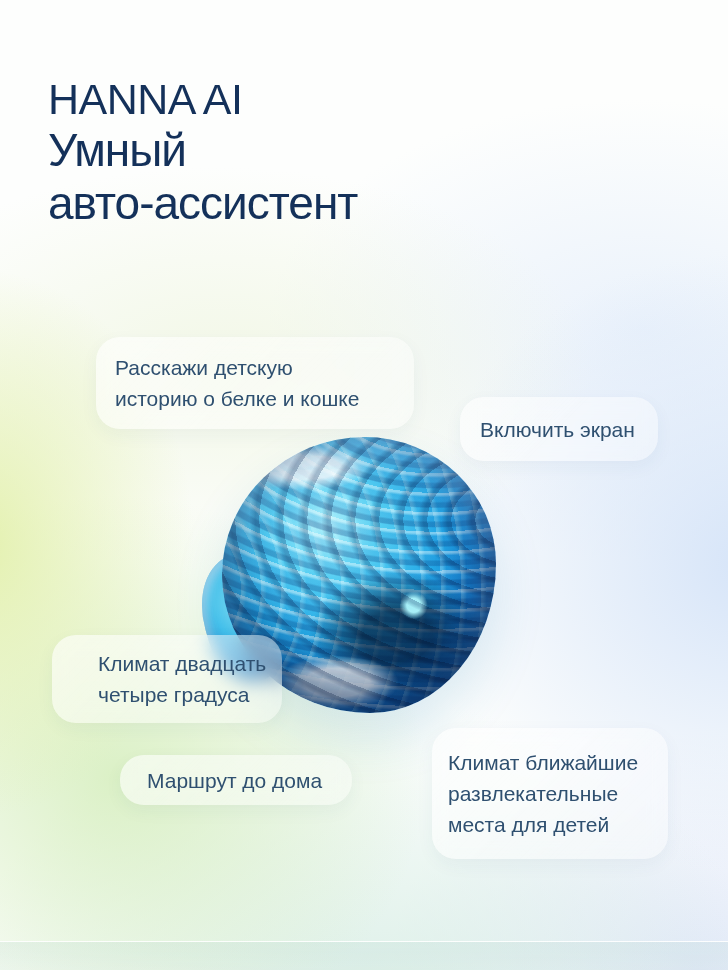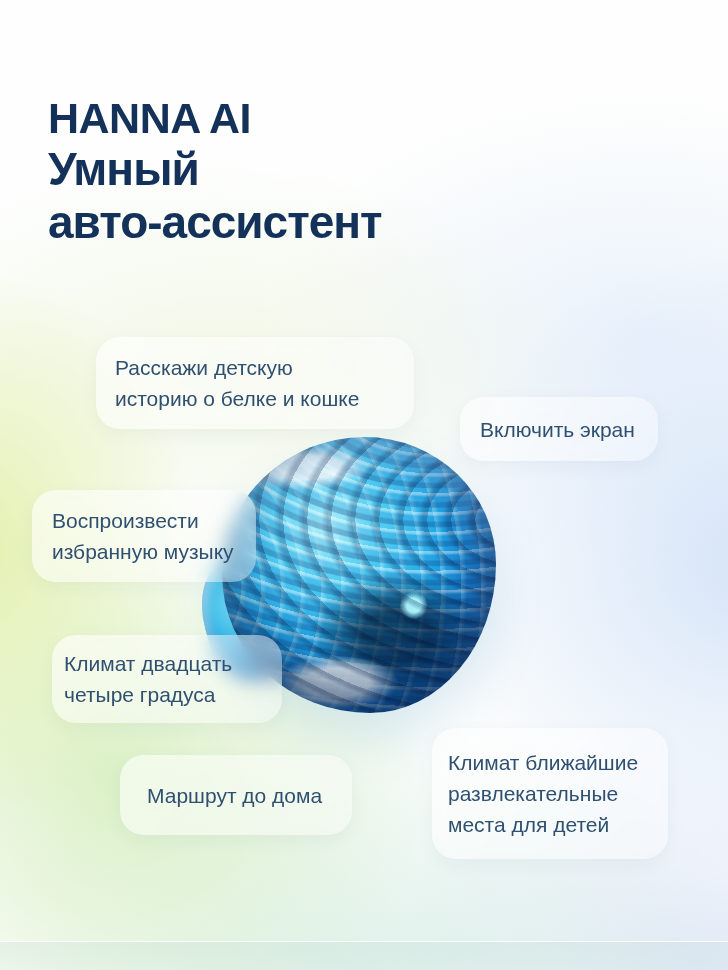--- a/index.html
+++ b/index.html
@@ -32,22 +32,21 @@
     background: linear-gradient(180deg, rgba(180,212,206,0.22), rgba(180,212,206,0.10));
     border-top: 1px solid rgba(255,255,255,0.9);
   }
 
   
   .title {
     position: absolute;
     left: 48px;
     top: 74px;
     color: #14315a;
-    font-weight: 700;
-    margin-top: 19px;
+    font-weight: 400;
   }
   .title .brand {
     font-size: 43px;
     line-height: 50px;
     letter-spacing: -0.5px;
   }
   .title .sub {
     font-size: 46px;
     line-height: 53px;
     letter-spacing: -1px;
@@ -115,22 +114,22 @@
     color: #2f5070;
     font-size: 21px;
     line-height: 31px;
   }
   .bubble span { white-space: pre-line; }
 
   .b-story   { left: 96px;  top: 337px; width: 318px; height: 92px;  padding-left: 19px; box-sizing: border-box; align-items: center; }
   .b-screen  { left: 460px; top: 397px; width: 198px; height: 64px;  padding-left: 20px; box-sizing: border-box; }
   .b-music   { left: 32px;  top: 490px; width: 224px; height: 92px;  padding-left: 20px; box-sizing: border-box; }
   .b-remind  { left: 482px; top: 547px; width: 230px; height: 124px; padding-left: 23px; box-sizing: border-box; }
-  .b-climate { left: 52px;  top: 635px; width: 230px; height: 88px;  padding-left: 12px; box-sizing: border-box; }
-  .b-route   { left: 120px; top: 755px; width: 232px; height: 80px;  padding-left: 27px; box-sizing: border-box; }
+  .b-climate { left: 52px;  top: 635px; width: 230px; height: 88px;  padding-left: 46px; box-sizing: border-box; }
+  .b-route   { left: 120px; top: 755px; width: 232px; height: 50px;  padding-left: 27px; box-sizing: border-box; }
   .b-places  { left: 432px; top: 728px; width: 236px; height: 131px; padding-left: 16px; box-sizing: border-box; }
 </style>
 </head>
 <body>
 
 <div class="canvas">
 
   <div class="bottom-band"></div>
 
   <header class="title">
@@ -146,24 +145,20 @@
 
   <div class="bubble b-story">
     <span>Расскажи детскую
 историю о белке и кошке</span>
   </div>
 
   <div class="bubble b-screen">
     <span>Включить экран</span>
   </div>
 
-  <div class="bubble b-music">
-    <span>Воспроизвести
-избранную музыку</span>
-  </div>
 
 
   <div class="bubble b-climate">
     <span>Климат двадцать
 четыре градуса</span>
   </div>
 
   <div class="bubble b-route">
     <span>Маршрут до дома</span>
   </div>

